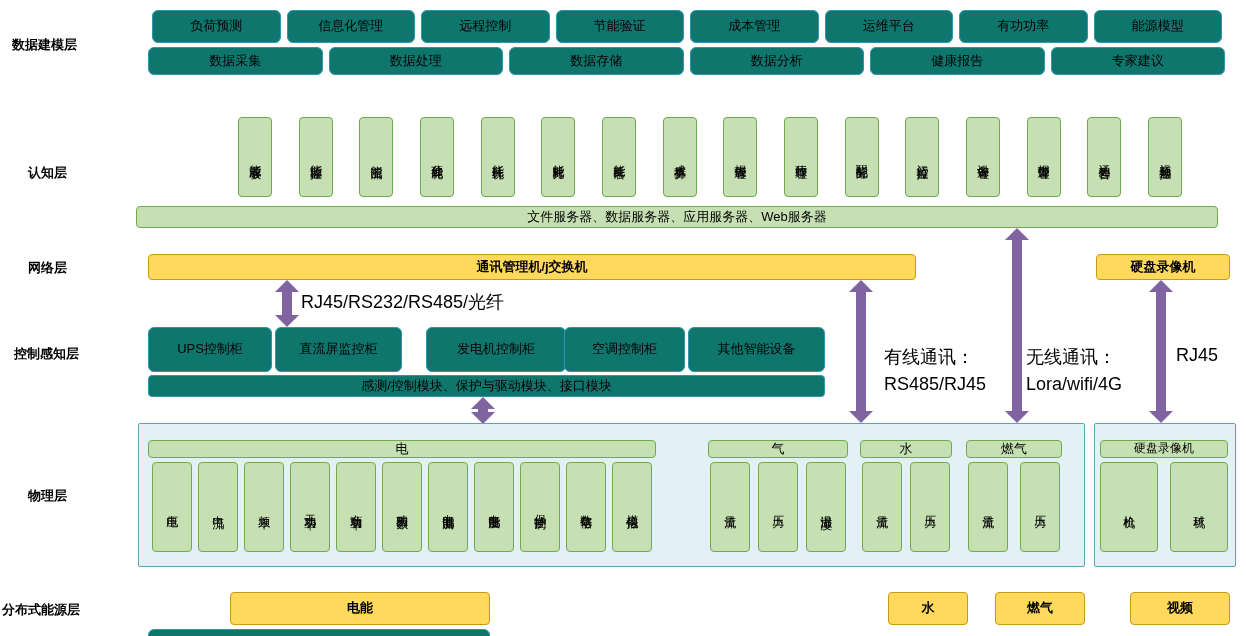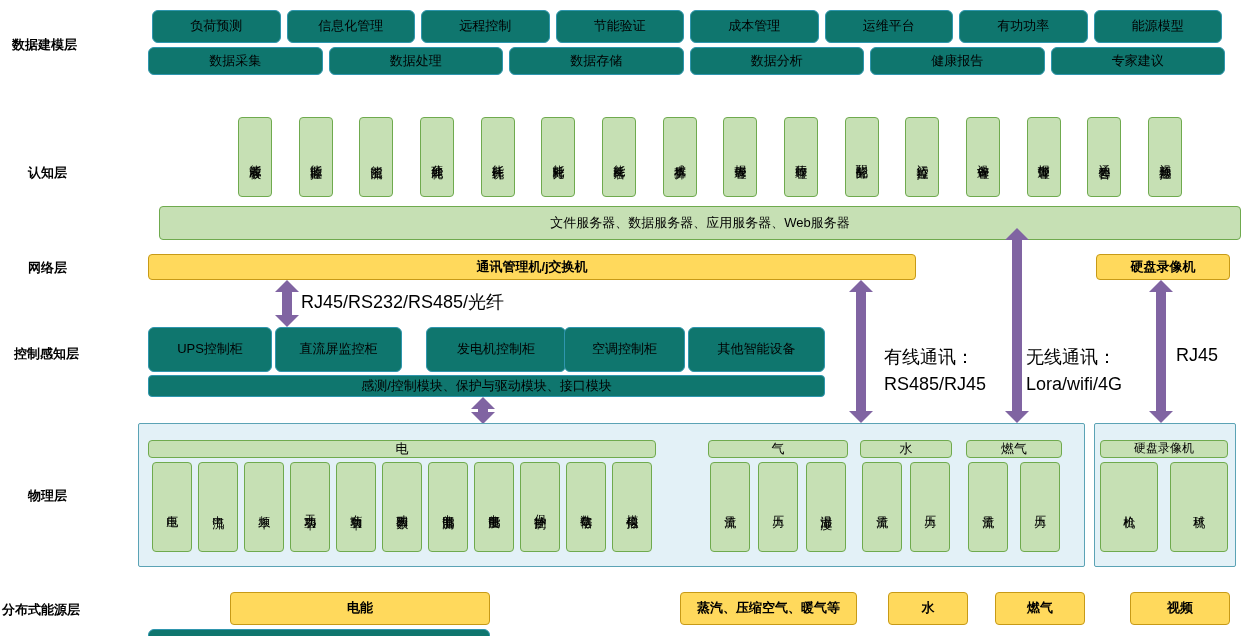--- a/index.html
+++ b/index.html
@@ -105,21 +105,21 @@
         <span class="vt">报警管理</span>
       </div>
     <div class="box green vbox" style="width:34px">
         <span class="vt">通知公告</span>
       </div>
     <div class="box green vbox" style="width:34px">
         <span class="vt">视频监控</span>
       </div>
   </div>
 
-  <div class="box green abs" style="left:159px;top:206px;width:1082px;height:34px">文件服务器、数据服务器、应用服务器、Web服务器</div>
+  <div class="box green abs" style="left:136px;top:206px;width:1082px;height:22px">文件服务器、数据服务器、应用服务器、Web服务器</div>
 
   <div class="box yellow abs" style="left:148px;top:254px;width:768px;height:26px">通讯管理机/j交换机</div>
   <div class="box yellow abs" style="left:1096px;top:254px;width:134px;height:26px">硬盘录像机</div>
 
   <div class="varrow" style="left:282px;top:292px;height:23px"></div>
   <div class="varrow" style="left:478px;top:409px;height:3px"></div>
   <div class="varrow" style="left:856px;top:292px;height:119px"></div>
   <div class="varrow" style="left:1012px;top:240px;height:171px"></div>
   <div class="varrow" style="left:1156px;top:292px;height:119px"></div>
 
@@ -215,20 +215,19 @@
   <div class="vrow" style="left:1100px;top:462px;width:128px;height:90px">
     <div class="box green vbox" style="width:58px">
         <span class="vt">枪机</span>
       </div>
     <div class="box green vbox" style="width:58px">
         <span class="vt">球机</span>
       </div>
   </div>
 
   <div class="box yellow abs" style="left:230px;top:592px;width:260px;height:33px">电能</div>
-  <div class="box yellow abs" style="left:680px;top:592px;width:177px;height:33px">蒸汽、压缩空气、暖气等</div>
   <div class="box yellow abs" style="left:888px;top:592px;width:80px;height:33px">水</div>
   <div class="box yellow abs" style="left:995px;top:592px;width:90px;height:33px">燃气</div>
   <div class="box yellow abs" style="left:1130px;top:592px;width:100px;height:33px">视频</div>
 
   <div class="box cyan abs" style="left:148px;top:629px;width:342px;height:18px"></div>
 
 </div>
 
 </body></html>

